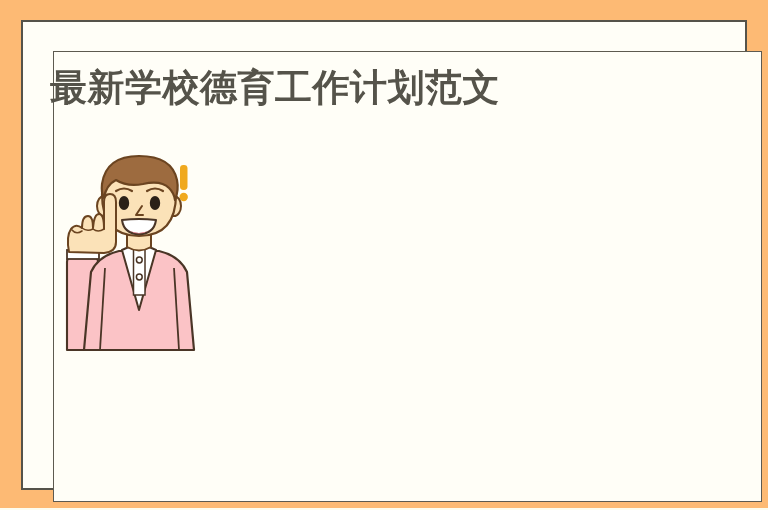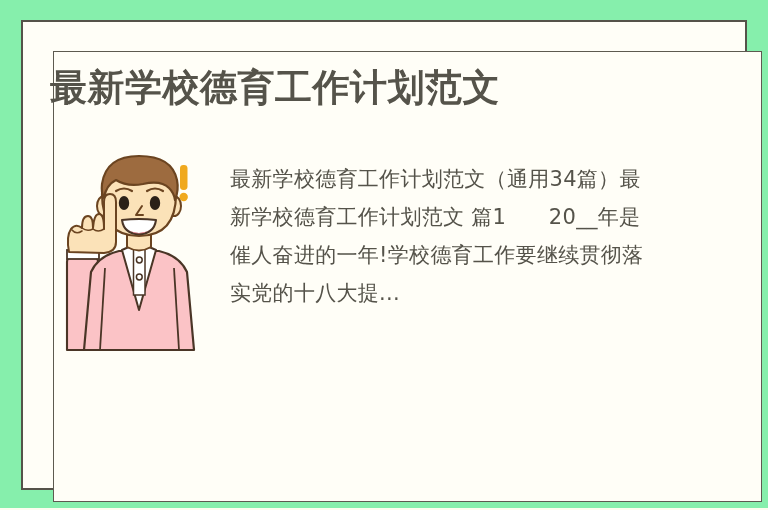--- a/index.html
+++ b/index.html
@@ -13,21 +13,21 @@
   body {
     background: #fdfdf0;
     font-family: "DejaVu Sans", "Liberation Sans", sans-serif;
   }
 
   
   #page {
     position: relative;
     width: 768px;
     height: 508px;
-    background: #86efac;
+    background: #fdba74;
   }
 
   #outer-frame {
     position: absolute;
     left: 21px;
     top: 20px;
     width: 726px;
     height: 470px;
     border: 2px solid #55534a;
     background: #fffef7;
@@ -182,17 +182,16 @@
                    Z" fill="#fbe2b8" stroke="#6b4420" stroke-width="2" stroke-linejoin="round"></path>
 
           <path d="M18 78 Q23 82 29 79" fill="none" stroke="#6b4420" stroke-width="1.6" stroke-linecap="round"></path>
           <path d="M29 79 Q34 83 40 79" fill="none" stroke="#6b4420" stroke-width="1.6" stroke-linecap="round"></path>
           <path d="M8 80 Q12 85 18 81" fill="none" stroke="#6b4420" stroke-width="1.6" stroke-linecap="round"></path>
         </g>
 
       </svg>
     </div>
 
-    <div id="body-text">最新学校德育工作计划范文（通用34篇）最新学校德育工作计划范文 篇1　　20__年是催人奋进的一年!学校德育工作要继续贯彻落实党的十八大提...</div>
 
   </div>
 
 </div>
 
 </body></html>

